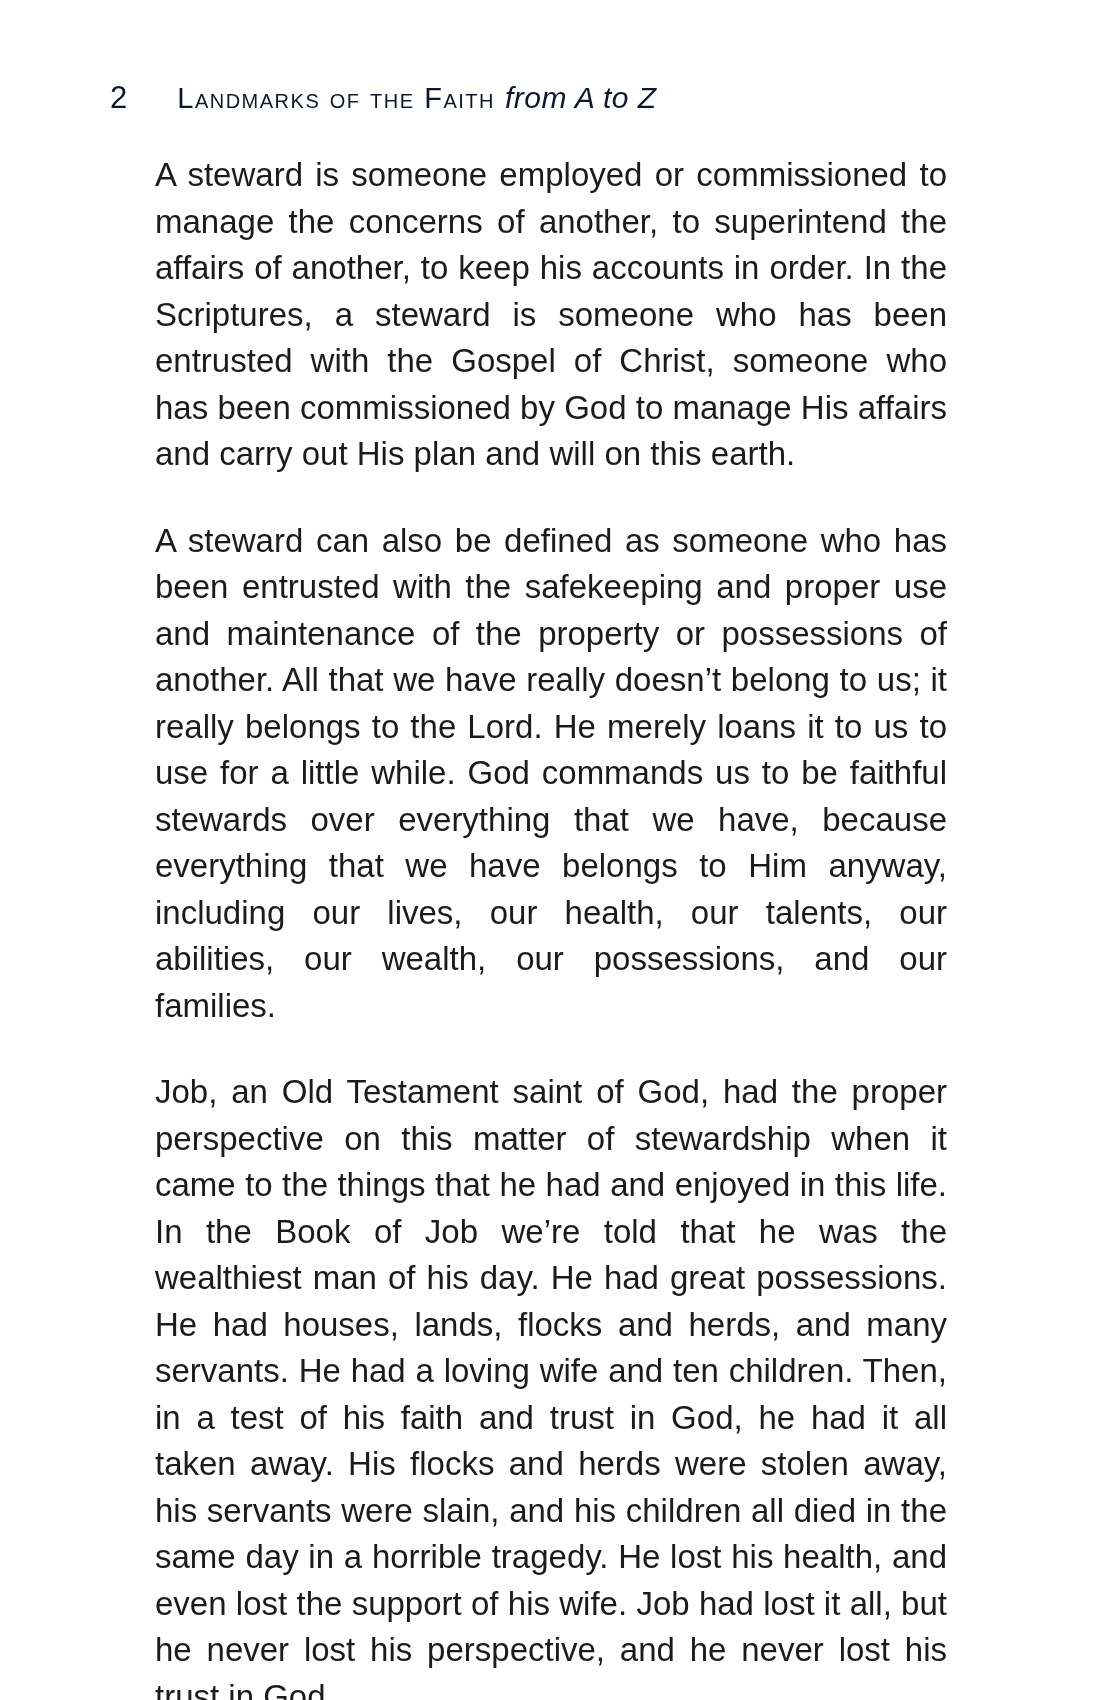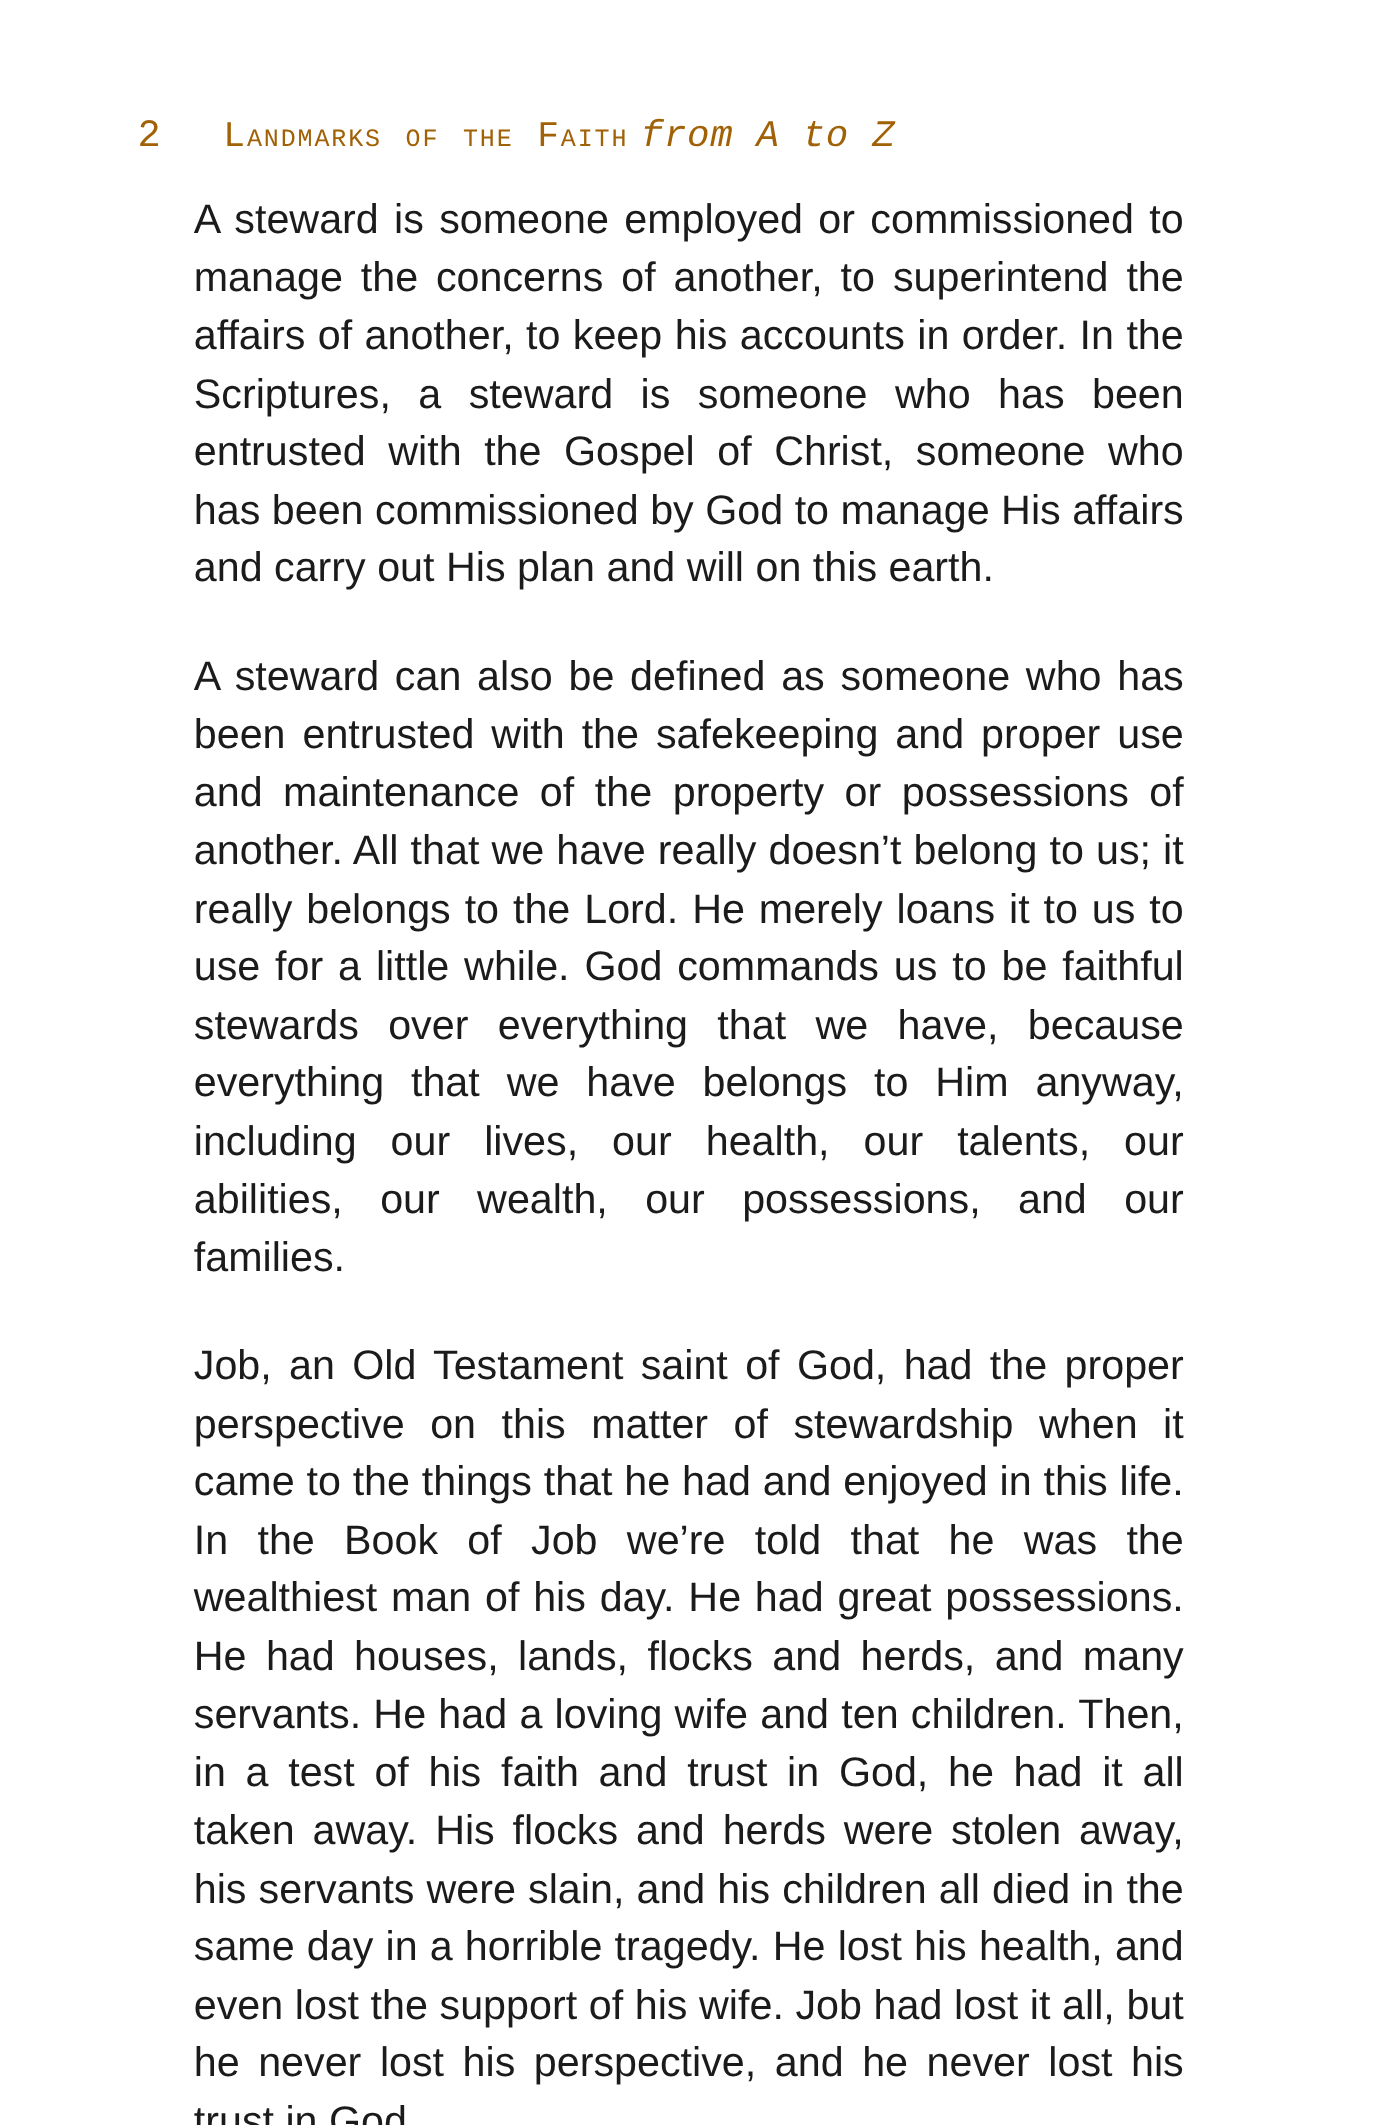--- a/index.html
+++ b/index.html
@@ -10,24 +10,24 @@
   .book-page {
     position: relative;
     width: 1100px;
     height: 1700px;
     background: #ffffff;
     color: #1b1b1b;
     overflow: hidden;
   }
   .page-header {
     position: absolute;
-    top: 92px;
+    top: 80px;
     left: 110px;
-    font-family: Liberation Mono, monospace;
-    color: #a16207;
+    font-family: Liberation Sans, sans-serif;
+    color: #0f172a;
     white-space: nowrap;
   }
   .page-number {
     display: inline-block;
     font-size: 31px;
     margin-right: 50px;
     vertical-align: baseline;
   }
   .header-title {
     display: inline-block;

